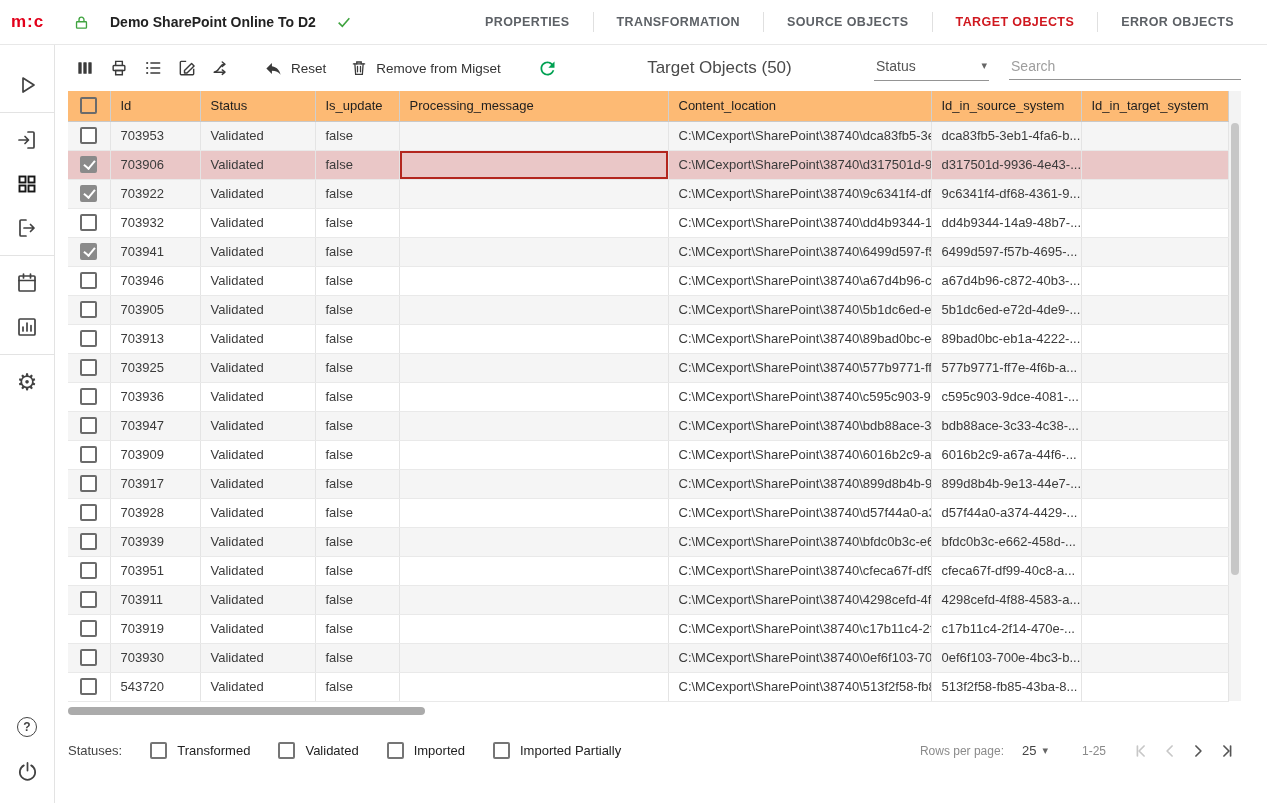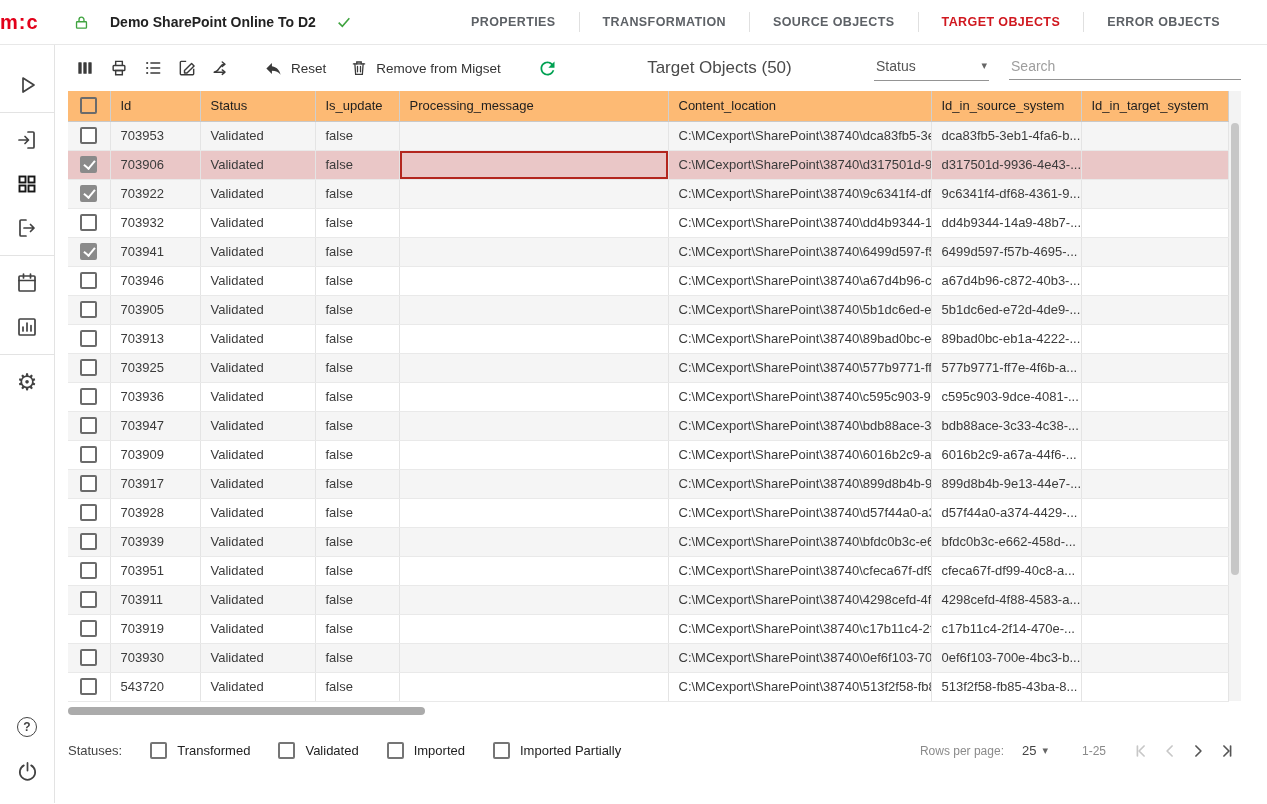--- a/index.html
+++ b/index.html
@@ -1,24 +1,24 @@
 <!DOCTYPE html>
 <html><head>
 <meta charset="utf-8">
 <style>
   * { box-sizing: border-box; }
   html,body { margin:0; padding:0; width:1267px; height:804px; overflow:hidden;
     font-family:"Liberation Sans", sans-serif; background:#fff; }
 
   
   .topbar { height:45px; display:flex; align-items:center; border-bottom:1px solid #e8e8e8; }
-  .logo { width:55px; text-align:left; color:#e2001a; font-weight:bold; font-size:20px; letter-spacing:1px; }
+  .logo { width:55px; text-align:center; color:#e2001a; font-weight:bold; font-size:17px; letter-spacing:1px; }
   .project { display:flex; align-items:center; gap:20px; margin-left:18px; }
   .project .pname { font-size:14px; font-weight:bold; color:#222; }
-  .tabs { margin-left:auto; display:flex; align-items:center; height:100%; padding-right:24px; }
+  .tabs { margin-left:auto; display:flex; align-items:center; height:100%; padding-right:10px; }
   .tab { padding:0 23px; font-size:12.5px; letter-spacing:.4px; color:#5d6166; font-weight:bold;
          display:flex; align-items:center; height:100%; cursor:pointer; white-space:nowrap; }
   .tab.active { color:#d0181f; }
   .tabsep { width:1px; height:20px; background:#e0e0e0; }
 
   
   .body-row { display:flex; height:758px; }
   .sidebar { width:55px; border-right:1px solid #e3e3e3; display:flex; flex-direction:column;
              align-items:center; padding:18px 0 10px 0; }
   .side-icon { width:54px; height:44px; display:flex; align-items:center; justify-content:center;

